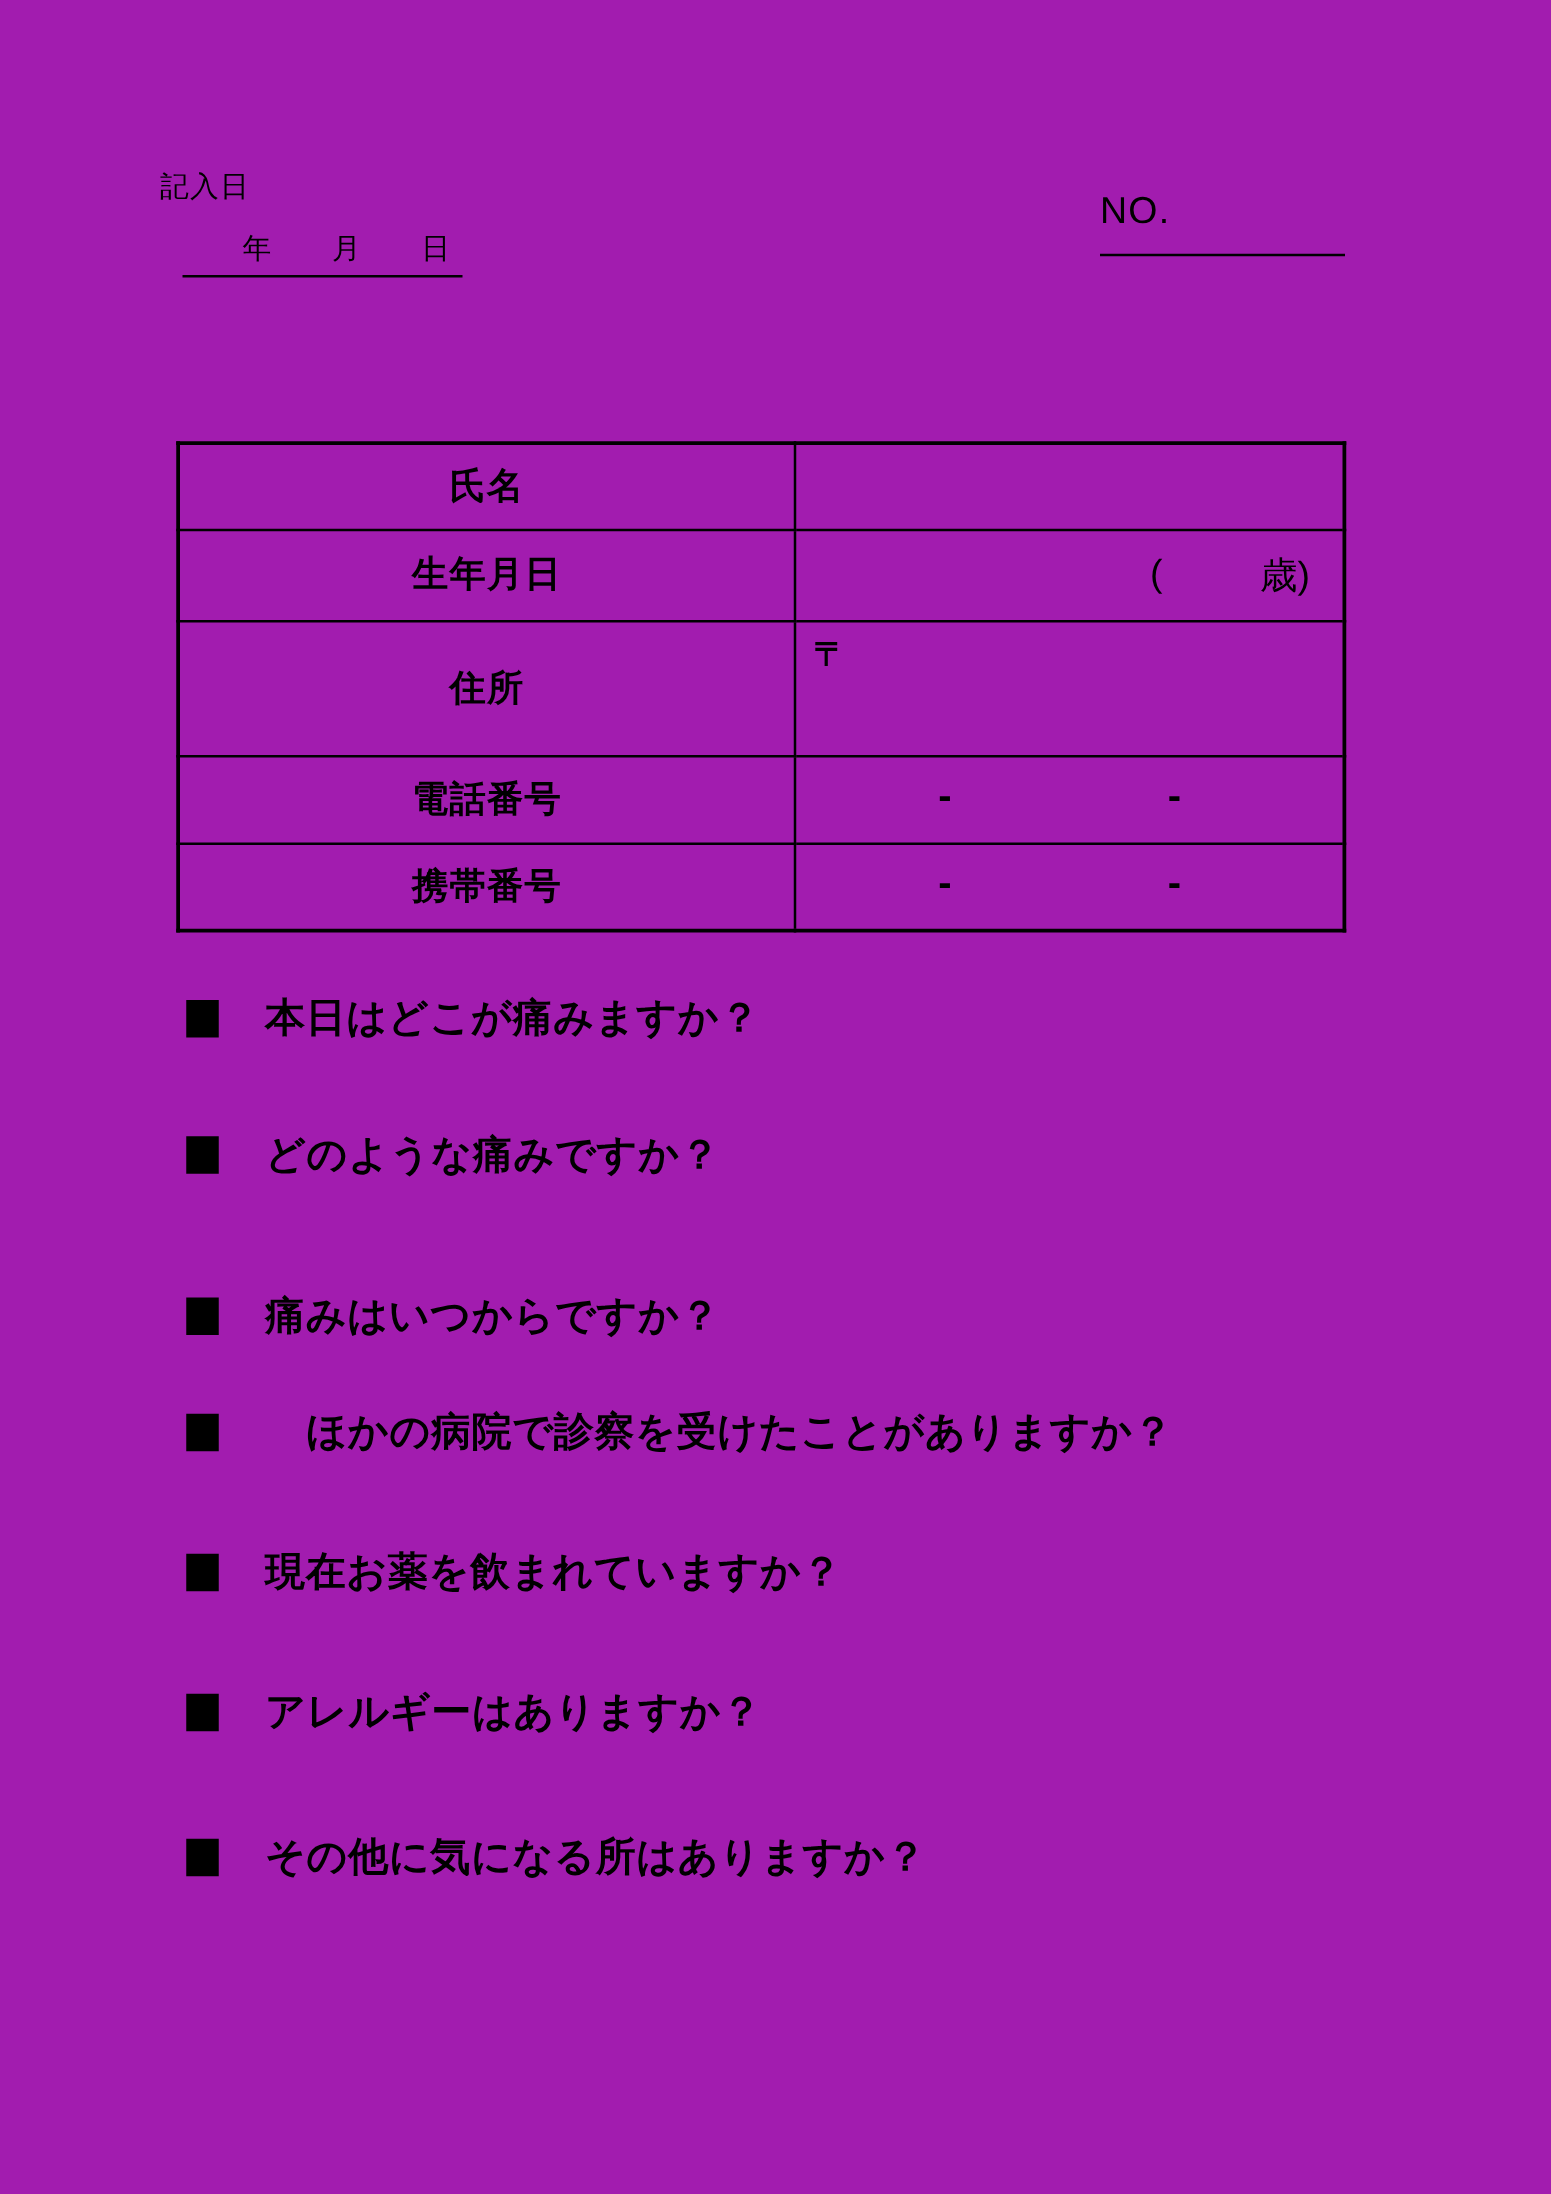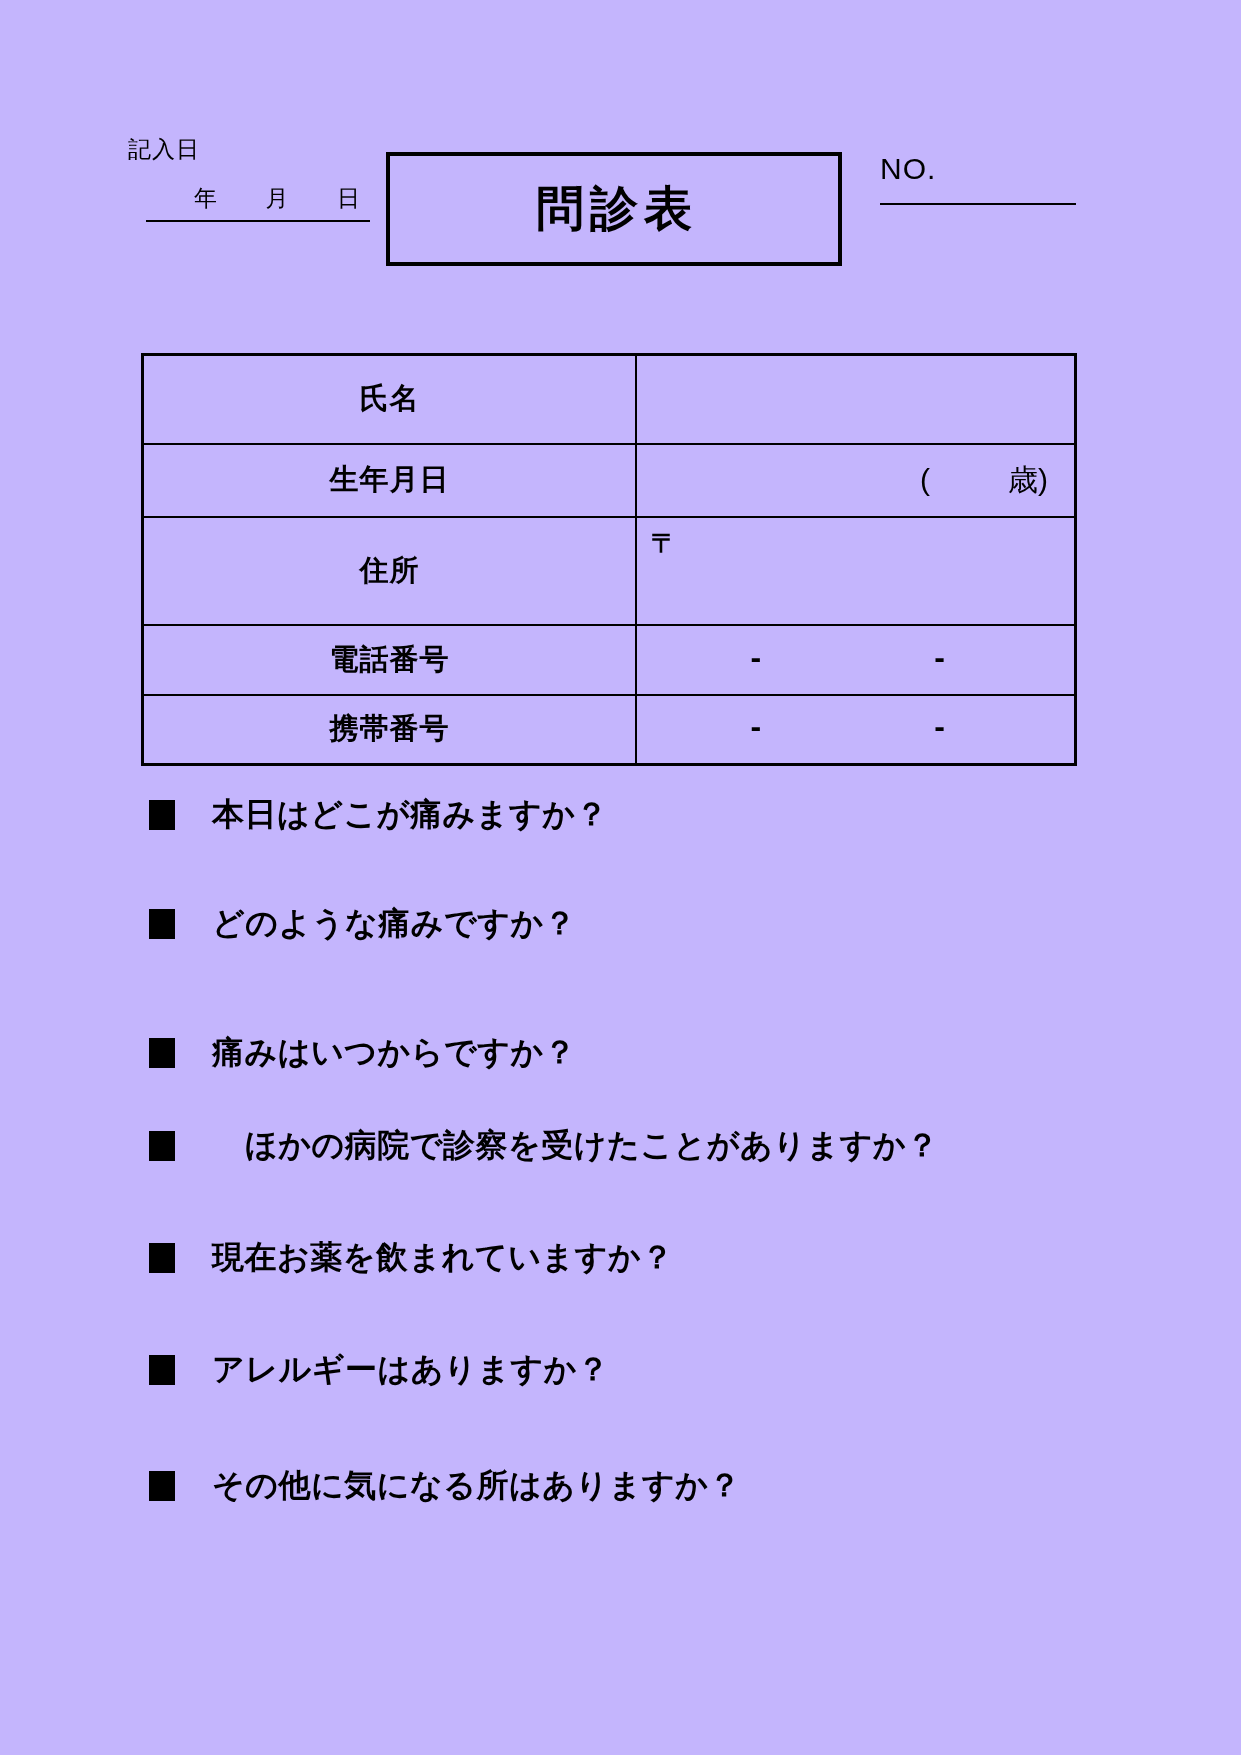--- a/index.html
+++ b/index.html
@@ -1,21 +1,21 @@
 <!DOCTYPE html>
 <html><head>
 <meta charset="utf-8">
 <style>
   html,body{margin:0;padding:0;background:#fff;}
   body{
     width:1241px;height:1755px;
     font-family:"Liberation Sans","DejaVu Sans",sans-serif;
     color:#000;
   }
-  .sheet{position:relative;width:1241px;height:1755px;background:#c4b5fd;overflow:hidden;}
+  .sheet{position:relative;width:1241px;height:1755px;background:#a21caf;overflow:hidden;}
 
   
   .date-label{
     position:absolute;left:128px;top:134px;
     font-size:23px;font-weight:400;letter-spacing:1px;
   }
   .date-line{
     position:absolute;left:146px;top:176px;width:224px;height:46px;
     box-sizing:border-box;border-bottom:2px solid #000;
     display:flex;align-items:flex-end;justify-content:space-between;
@@ -42,21 +42,21 @@
     position:absolute;left:141px;top:353px;width:936px;
     border-collapse:collapse;table-layout:fixed;
     border:3px solid #000;
   }
   table.qtable td{border:2px solid #000;padding:0;}
   td.c-label{
     width:491px;text-align:center;vertical-align:middle;
     font-size:29px;font-weight:bold;letter-spacing:1px;
   }
   td.c-value{position:relative;vertical-align:middle;font-size:29px;}
-  tr.r-name{height:89px;font-family:Liberation Mono, monospace;}
+  tr.r-name{height:69px;font-family:Liberation Mono, monospace;}
   tr.r-birth{height:73px;}
   tr.r-addr{height:108px;}
   tr.r-tel{height:70px;}
   tr.r-mobile{height:70px;}
 
   .age-wrap{
     display:flex;align-items:center;justify-content:flex-end;
     padding-right:26px;font-size:30px;
   }
   .age-gap{display:inline-block;width:78px;}
@@ -88,23 +88,20 @@
 <div class="sheet">
 
   <div class="date-label">記入日</div>
 
   <div class="date-line">
     <span>年</span>
     <span>月</span>
     <span>日</span>
   </div>
 
-  <div class="title-box">
-    <span class="title-text">問診表</span>
-  </div>
 
   <div class="no-block">
     <span>NO.</span>
   </div>
 
   <table class="qtable">
     <tbody>
       <tr class="r-name">
         <td class="c-label">氏名</td>
         <td class="c-value"></td>

